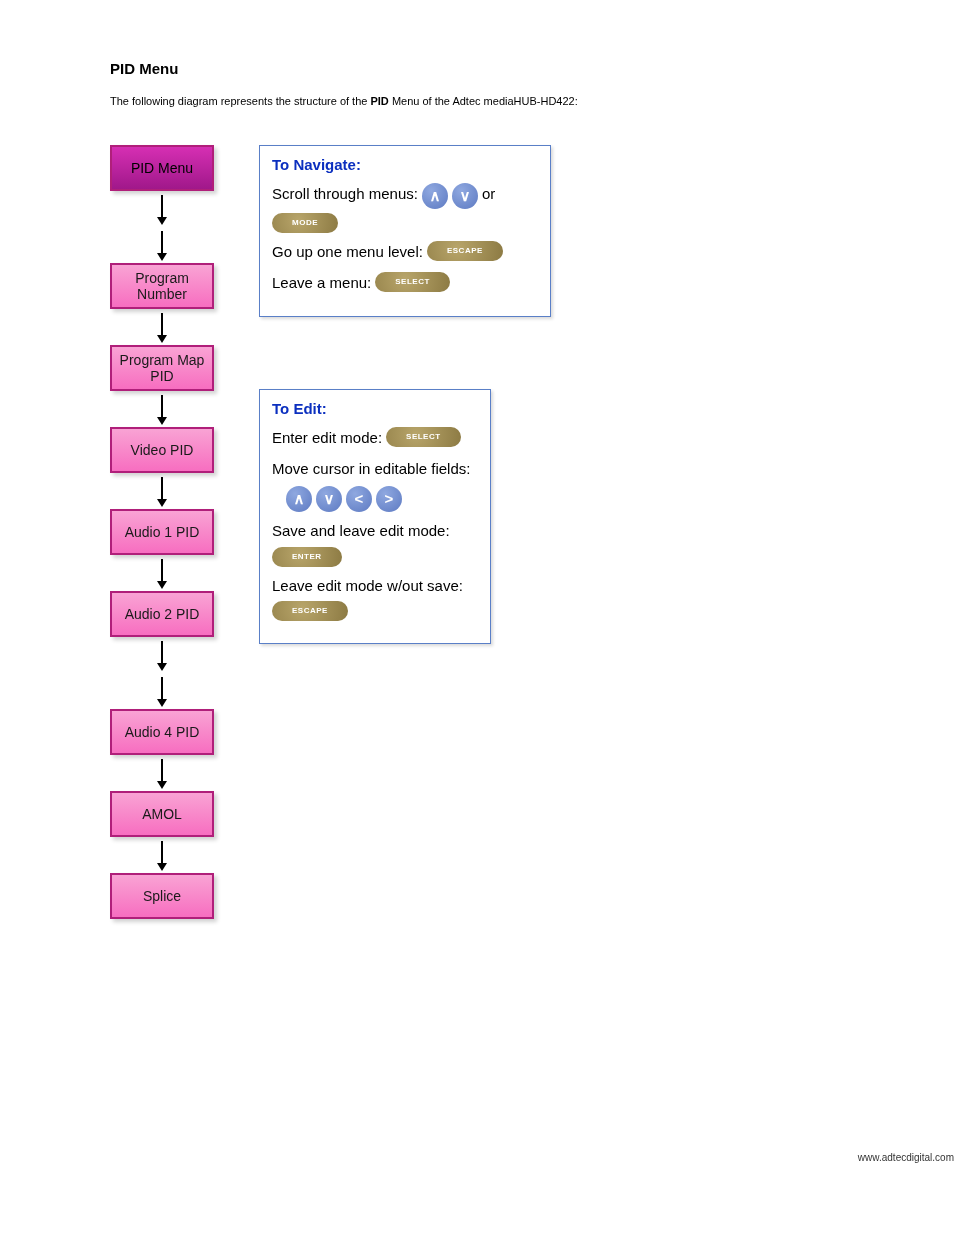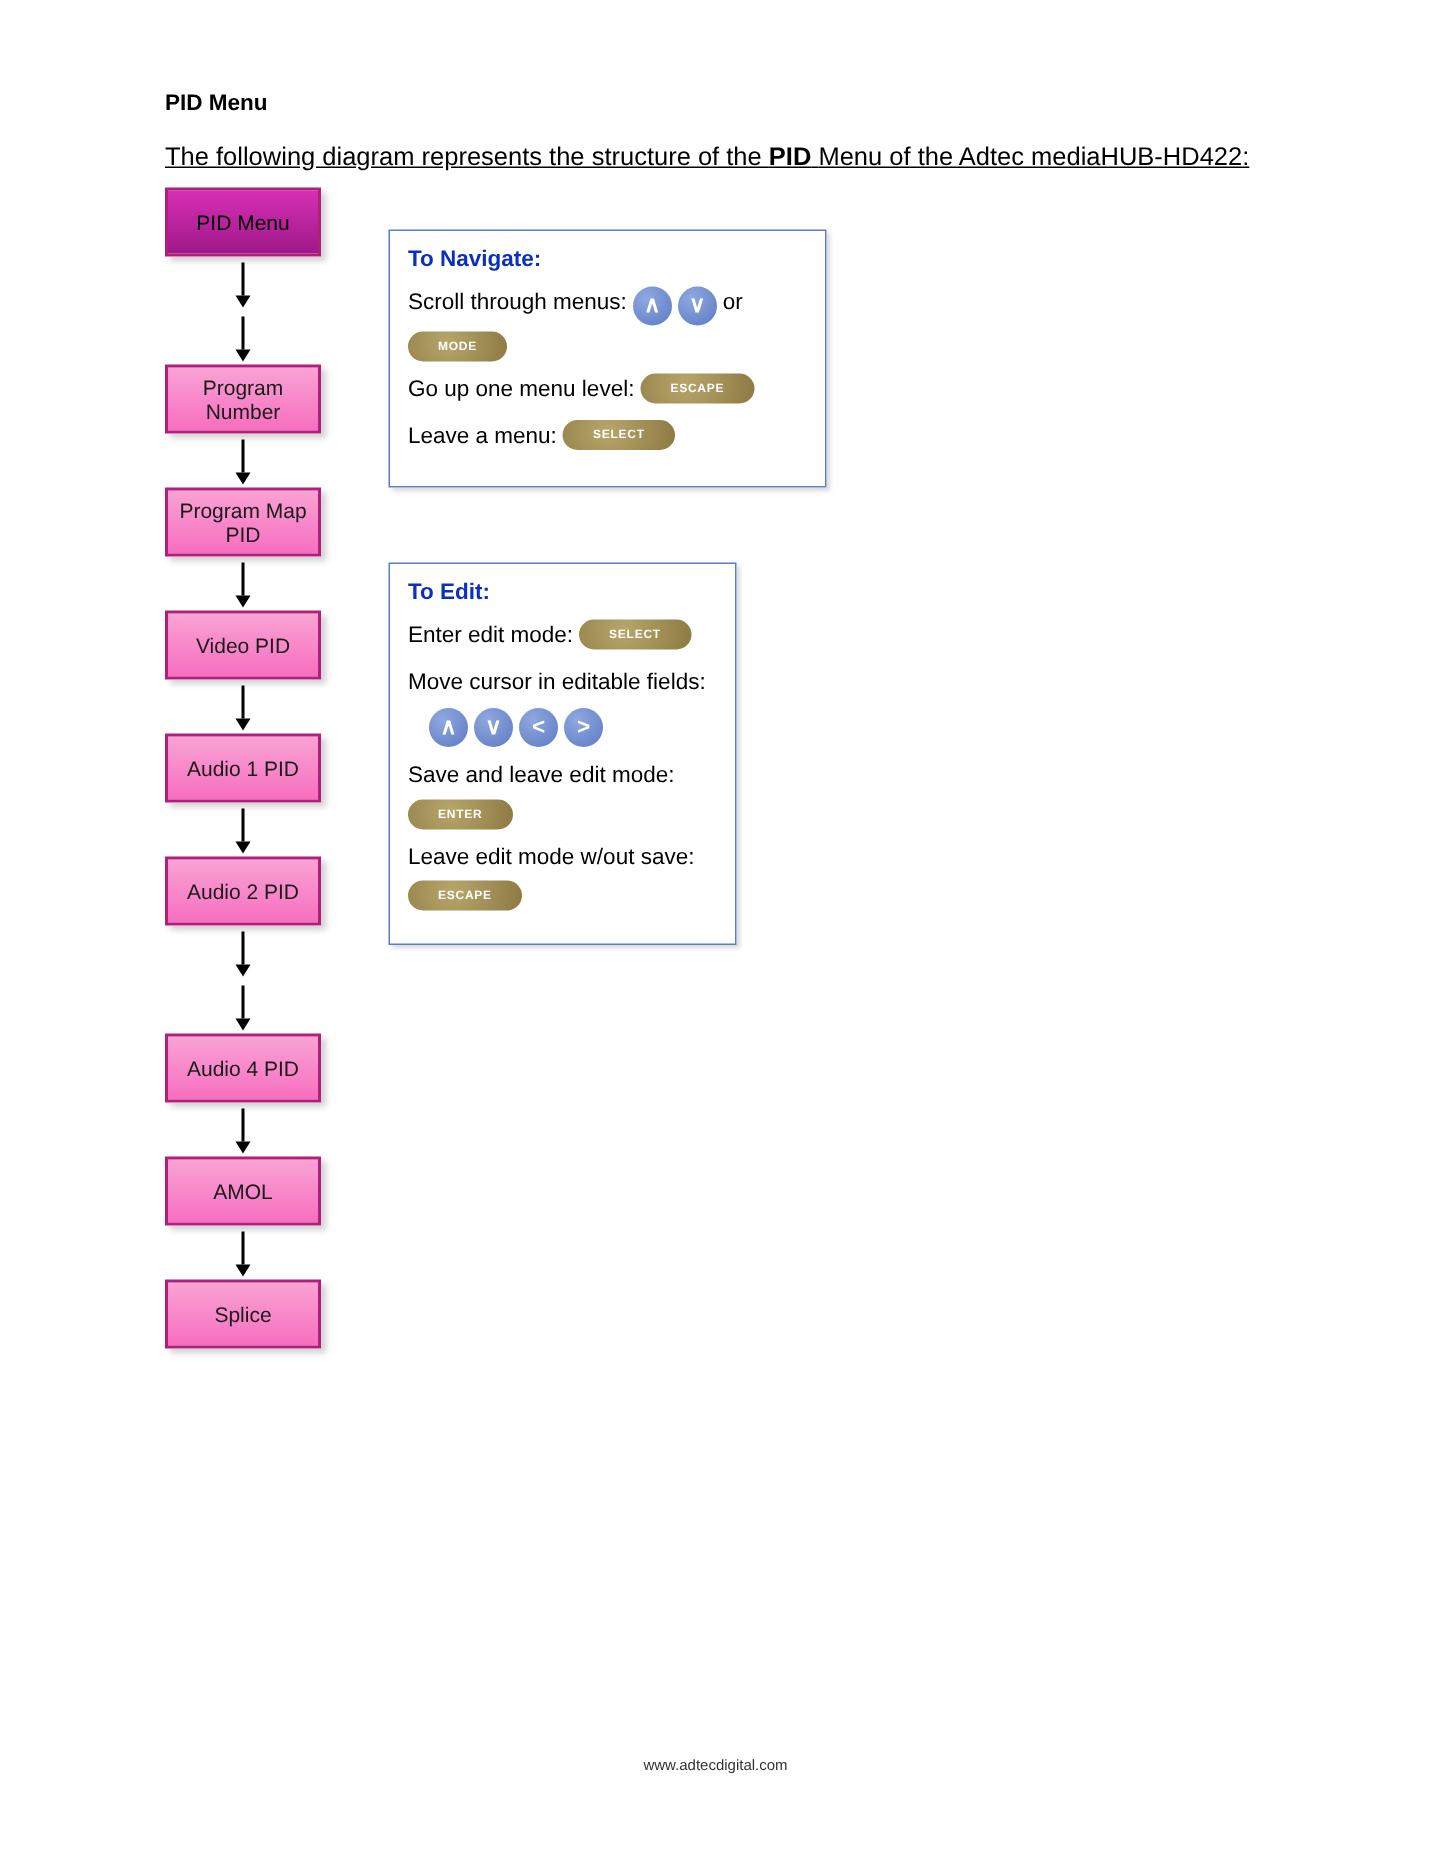--- a/index.html
+++ b/index.html
@@ -11,23 +11,22 @@
     position: relative;
     padding: 60px 110px 0 110px;
     color: #000;
   }
   .title {
     font-weight: bold;
     font-size: 15px;
     margin-bottom: 18px;
   }
   .intro {
-    font-size: 17px;
-    margin-bottom: 10px;
-    text-decoration: underline;
+    font-size: 11px;
+    margin-bottom: 38px;
   }
   .intro .bold { font-weight: bold; }
 
   .content-row {
     display: flex;
     align-items: flex-start;
     gap: 45px;
   }
 
   
@@ -69,23 +68,22 @@
     width: 0; height: 0;
     border-left: 5px solid transparent;
     border-right: 5px solid transparent;
     border-top: 8px solid #000;
   }
 
   
   .legend-col {
     display: flex;
     flex-direction: column;
-    gap: 50px;
+    gap: 72px;
     padding-top: 0;
-    margin-top: 28px;
   }
   .legend {
     border: 1.5px solid #5a7fc7;
     padding: 10px 12px 14px 12px;
     box-shadow: 2px 2px 3px rgba(0,0,0,0.15);
     font-size: 15px;
   }
   .legend.nav { width: 292px; }
   .legend.edit { width: 232px; }
   .legend h3 {
@@ -126,24 +124,24 @@
     background: radial-gradient(circle at 40% 35%, #b8a56a, #8c7a43);
     color: #fff;
     font-size: 8px;
     font-weight: bold;
     letter-spacing: 0.5px;
     vertical-align: middle;
   }
 
   .footer {
     position: absolute;
-    bottom: 52px;
+    bottom: 72px;
     left: 0;
     width: 100%;
-    text-align: center;
+    text-align: right;
     font-size: 10px;
     color: #333;
   }
 </style>
 </head>
 <body>
 
 <div class="title">PID Menu</div>
 <p class="intro">
   <span>The following diagram represents the structure of the </span>

